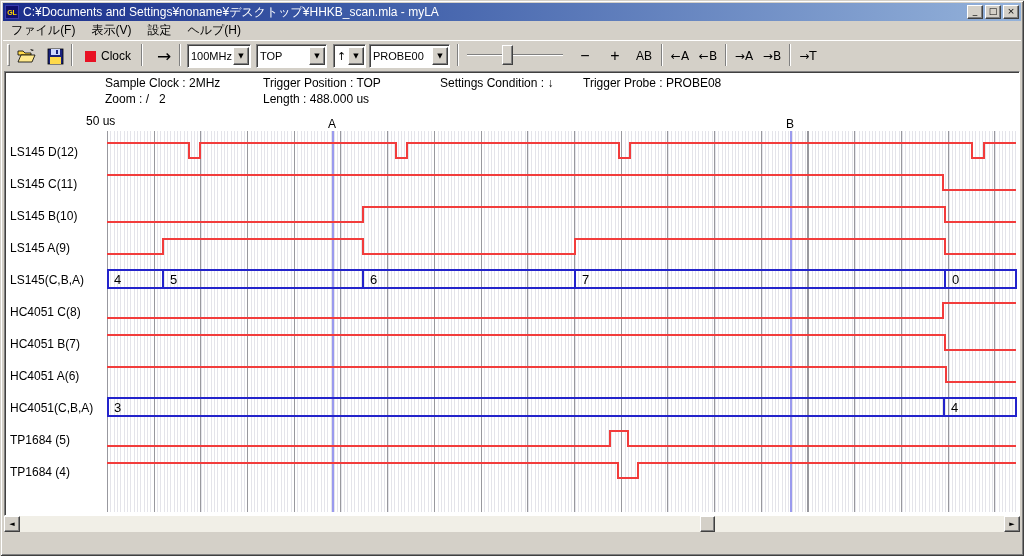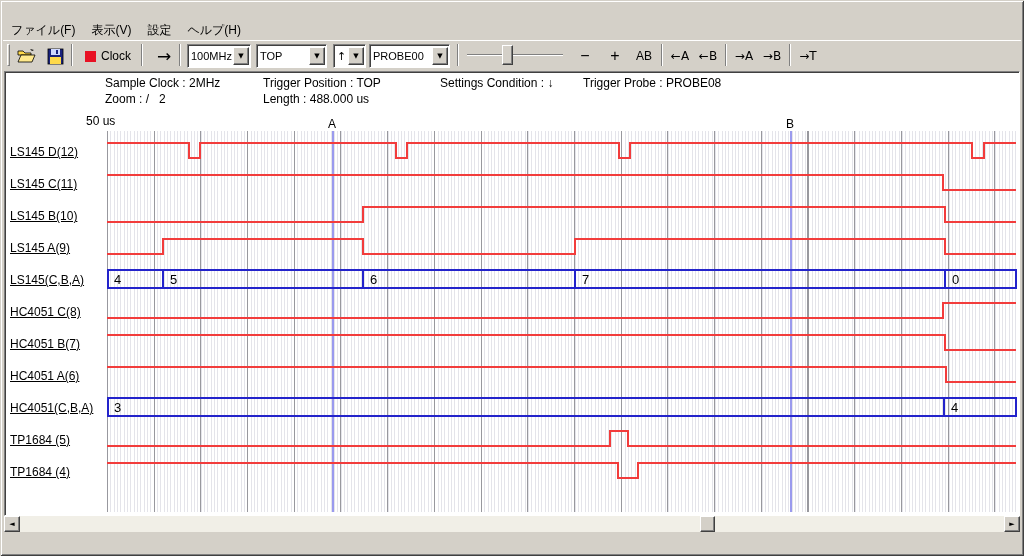--- a/index.html
+++ b/index.html
@@ -42,21 +42,21 @@
   .slider-thumb{width:11px;height:20px;top:4px;background:#d4d0c8;border:1px solid;
     border-color:#fff #404040 #404040 #fff;box-shadow:inset -1px -1px 0 #808080;}
   .arrowglyph{font-family:"DejaVu Sans",sans-serif;}
   
   .client-bg{position:absolute;left:4px;top:71px;width:1016px;height:445px;background:#fff;
     border:1px solid;border-color:#808080 #fff #fff #808080;box-shadow:inset 1px 1px 0 #404040;}
   .info-text{position:absolute;font-size:12px;white-space:pre;}
   .scale-label{position:absolute;left:86px;top:114px;font-size:12px;}
   .marker-label{position:absolute;top:117px;font-size:12px;}
   .label-col{position:absolute;left:10px;top:131px;width:95px;height:352px;}
-  .ch-label{position:absolute;left:0;font-size:12px;white-space:nowrap;text-decoration:underline;}
+  .ch-label{position:absolute;left:0;font-size:12px;white-space:nowrap;}
   .wave-grid{position:absolute;left:107px;top:131px;width:910px;height:381px;background-color:#fff;
     background-image:
       repeating-linear-gradient(90deg,#98989e 0,#98989e 1px,transparent 1px,transparent 46.7px),
       repeating-linear-gradient(90deg,#e4e4ea 0,#e4e4ea 1px,transparent 1px,transparent 3.34px);}
   .wave-grid svg{position:absolute;left:0;top:0;}
   
   .hscroll{position:absolute;left:4px;top:516px;width:1016px;height:16px;background:#f1efe7;}
   .sbtn{position:absolute;top:0;width:16px;height:16px;background:#d4d0c8;border:1px solid;
     border-color:#fff #404040 #404040 #fff;box-shadow:inset -1px -1px 0 #808080;
     font-size:7px;line-height:14px;text-align:center;font-family:"DejaVu Sans",sans-serif;}
@@ -68,20 +68,29 @@
   .sb-panel{position:absolute;top:1px;height:17px;border:1px solid;border-color:#808080 #fff #fff #808080;
     padding:1px 4px;font-size:12px;}
   .grip{position:absolute;right:0;top:4px;width:13px;height:13px;
     background:repeating-linear-gradient(135deg,transparent 0 2px,#808080 2px 3px,#fff 3px 4px);}
 </style>
 </head>
 <body>
 
 <div class="window">
 
+  <div class="titlebar">
+    <div class="app-icon">GL</div>
+    <div class="title-text">C:¥Documents and Settings¥noname¥デスクトップ¥HHKB_scan.mla - myLA</div>
+    <div class="winbtns">
+      <div class="winbtn">_</div>
+      <div class="winbtn">□</div>
+      <div class="winbtn">×</div>
+    </div>
+  </div>
 
   <div class="menubar">
     <div class="menu-item">ファイル(F)</div>
     <div class="menu-item">表示(V)</div>
     <div class="menu-item">設定</div>
     <div class="menu-item">ヘルプ(H)</div>
   </div>
 
   <div class="toolbar">
     <div class="tgrip" style="left:4px"></div>

